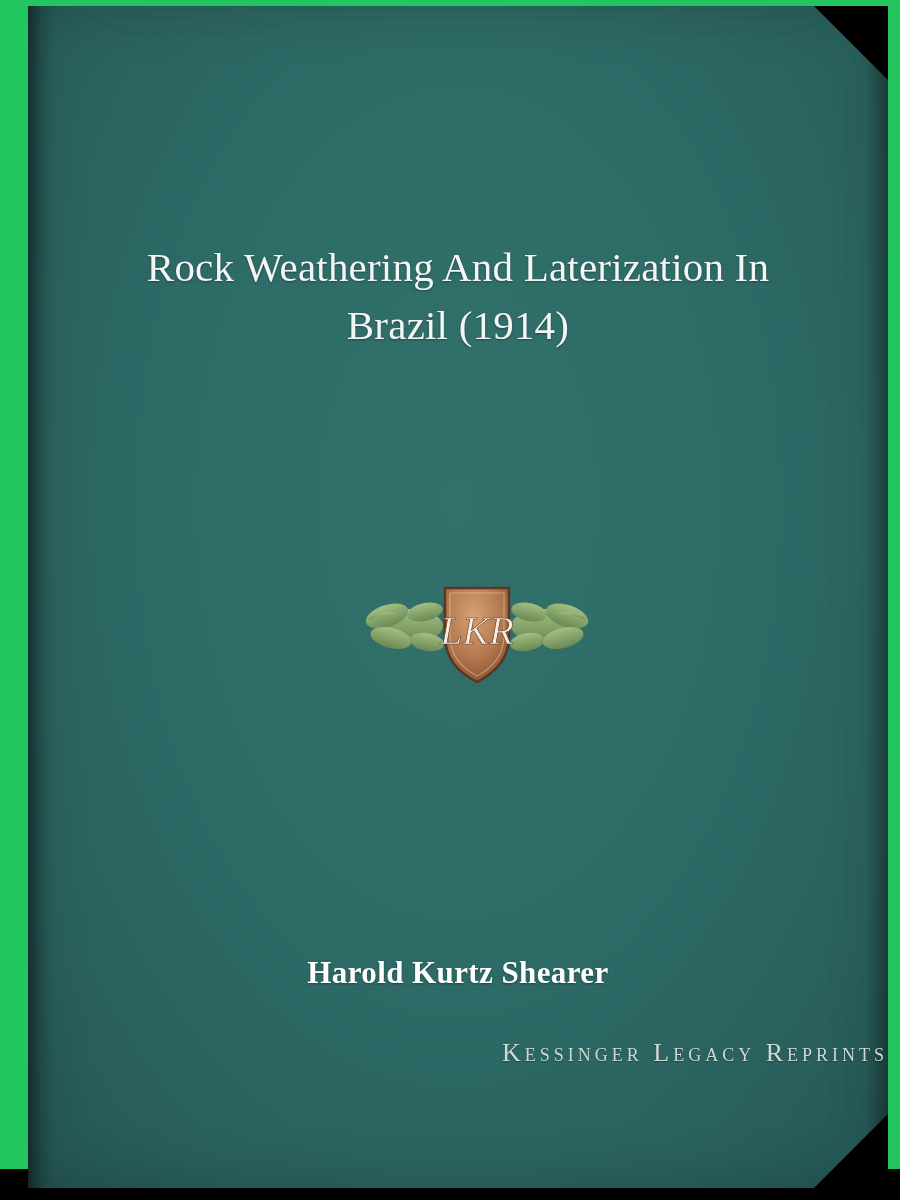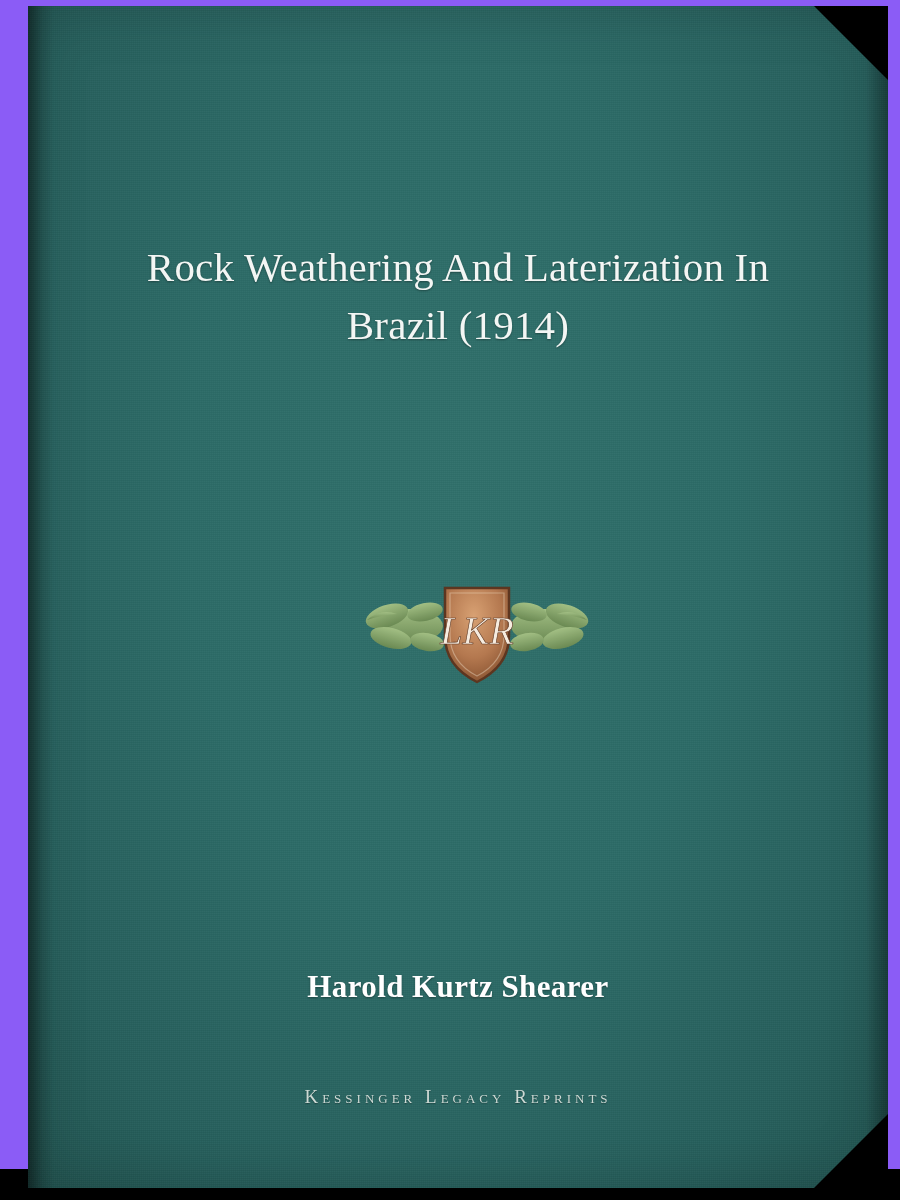--- a/index.html
+++ b/index.html
@@ -12,21 +12,21 @@
     height: 1200px;
     overflow: hidden;
     font-family: "Liberation Serif", serif;
   }
 
   
   .page {
     position: relative;
     width: 900px;
     height: 1169px;
-    background: #8b5cf6;
+    background: #22c55e;
   }
 
   
   .cover {
     position: absolute;
     left: 28px;
     top: 6px;
     width: 860px;
     height: 1182px;
     background:
@@ -126,35 +126,33 @@
     position: absolute;
     left: 0;
     right: 0;
     top: 949px;
     text-align: center;
     color: #ffffff;
     font-size: 31px;
     font-weight: bold;
     letter-spacing: 0.4px;
     text-shadow: 0 1px 2px rgba(0,0,0,0.35);
-    margin-top: 14px;
   }
 
   .imprint {
     position: absolute;
     left: 0;
     right: 0;
     top: 1032px;
-    text-align: center;
+    text-align: right;
     color: #cdd9d4;
-    font-size: 19px;
+    font-size: 26px;
     font-variant: small-caps;
     letter-spacing: 4.0px;
     text-shadow: 0 1px 1px rgba(0,0,0,0.3);
-    margin-top: 48px;
   }
 </style>
 </head>
 <body>
 
 <div class="page">
   <div class="cover">
 
     <div class="spine"></div>
     <div class="right-shade"></div>

